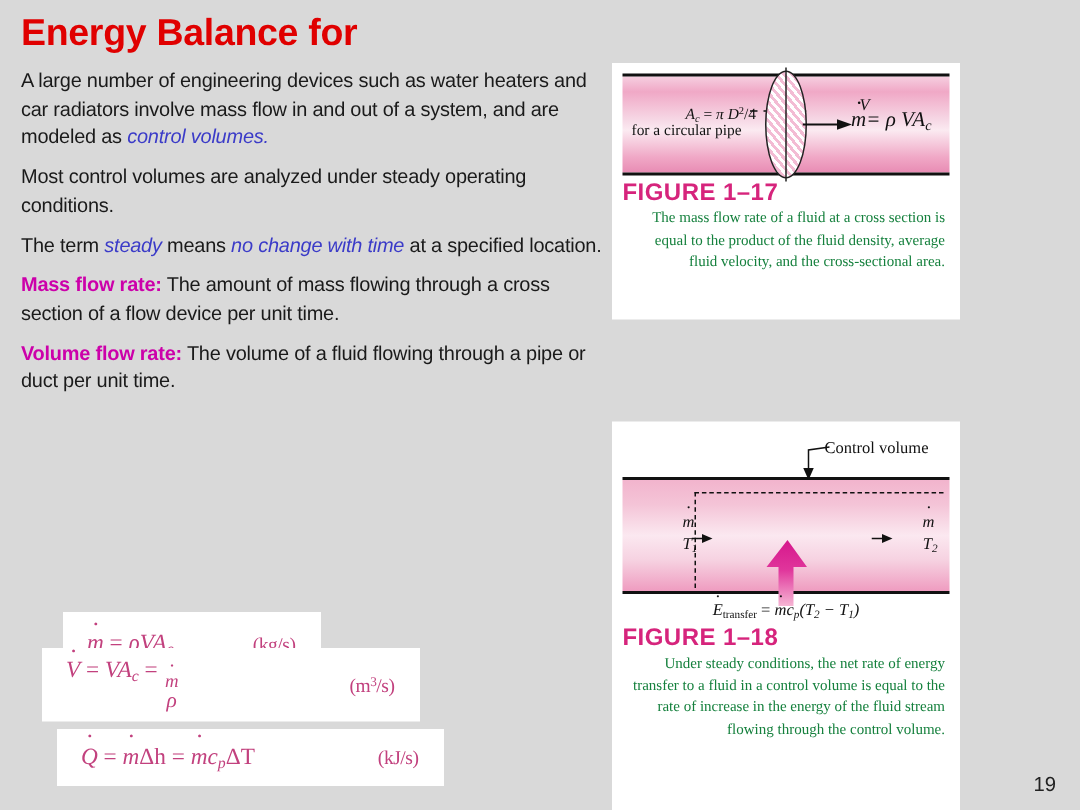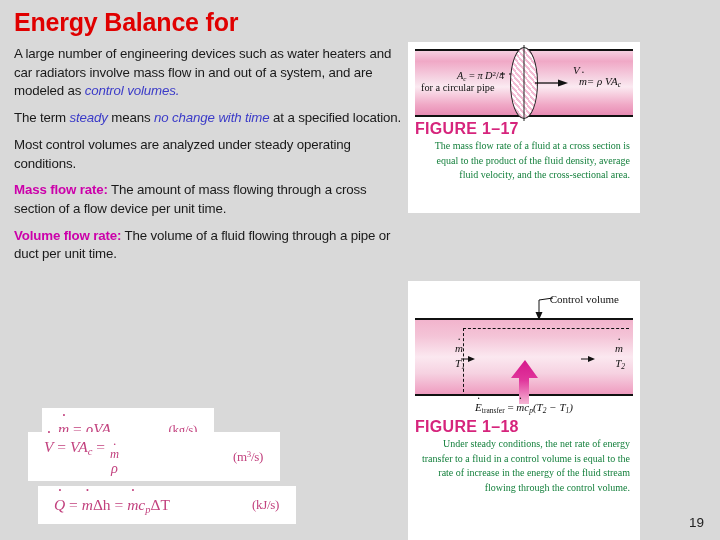--- a/index.html
+++ b/index.html
@@ -199,25 +199,25 @@
       <span>Energy Balance for</span>
     </h1>
 
     <div class="body-block">
 
       <p class="para">
         <span>A large number of engineering devices such as water heaters and car radiators involve mass flow in and out of a system, and are modeled as </span><span class="em-blue">control volumes.</span>
       </p>
 
       <p class="para">
+        <span>Most control volumes are analyzed under steady operating conditions.</span>
+      </p>
+
+      <p class="para">
         <span>The term </span><span class="em-blue">steady</span><span> means </span><span class="em-blue">no change with time</span><span> at a specified location.</span>
-      </p>
-
-      <p class="para">
-        <span>Most control volumes are analyzed under steady operating conditions.</span>
       </p>
 
       <p class="para">
         <span class="lead">Mass flow rate:</span><span> The amount of mass flowing through a cross section of a flow device per unit time.</span>
       </p>
 
       <p class="para">
         <span class="lead">Volume flow rate:</span><span> The volume of a fluid flowing through a pipe or duct per unit time.</span>
       </p>
 
@@ -275,21 +275,21 @@
 
         <div class="ellipse"></div>
         <div class="ctr-line"></div>
 
         <div class="fig-txt it" style="left:126px; top:13px; font-size:11px;">V</div>
         <svg width="34" height="10" style="position:absolute; left:120px; top:27px;">
           <line x1="0" y1="5" x2="24" y2="5" stroke="#111" stroke-width="1.3"></line>
           <polygon points="23,1.5 33,5 23,8.5" fill="#111"></polygon>
         </svg>
 
-        <div class="fig-txt it" style="right:12px; top:24px; font-size:11px;">
+        <div class="fig-txt it" style="right:12px; top:24px; font-size:14px;">
           <span class="dotted">m</span><span>= ρ VA</span><sub class="s">c</sub>
         </div>
 
       </div>
     </div>
 
     <div class="fig-label">FIGURE 1–17</div>
     <div class="fig-caption">The mass flow rate of a fluid at a cross section is equal to the product of the fluid density, average fluid velocity, and the cross-sectional area.</div>
   </div>
 

